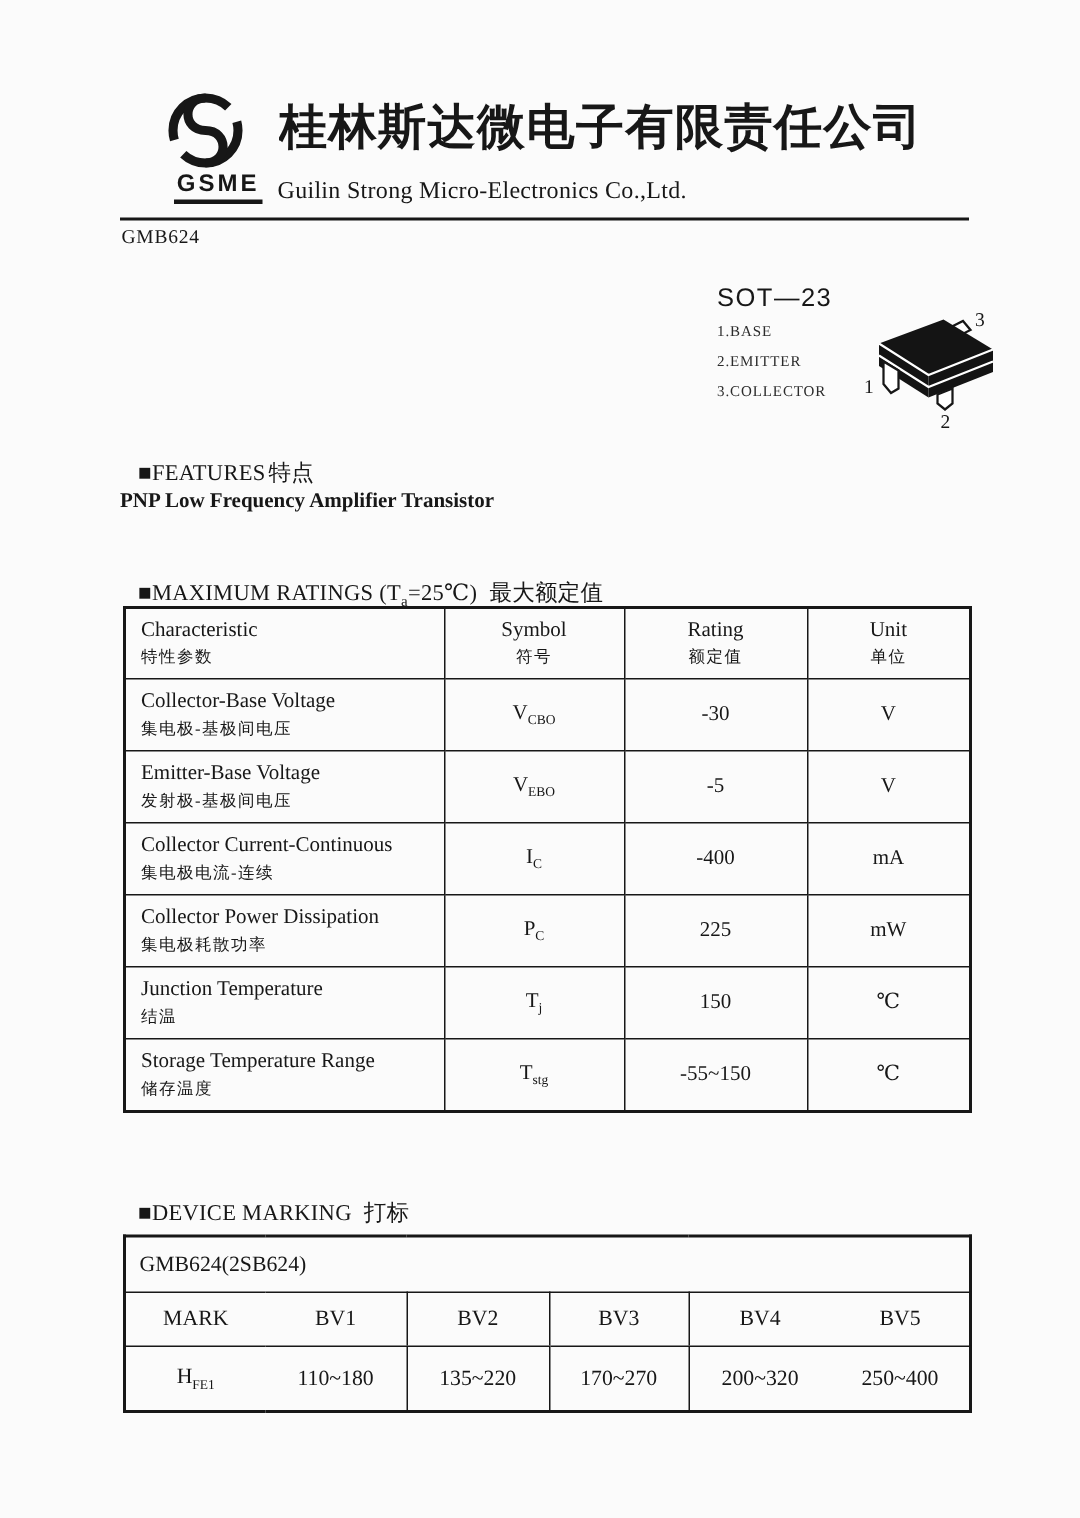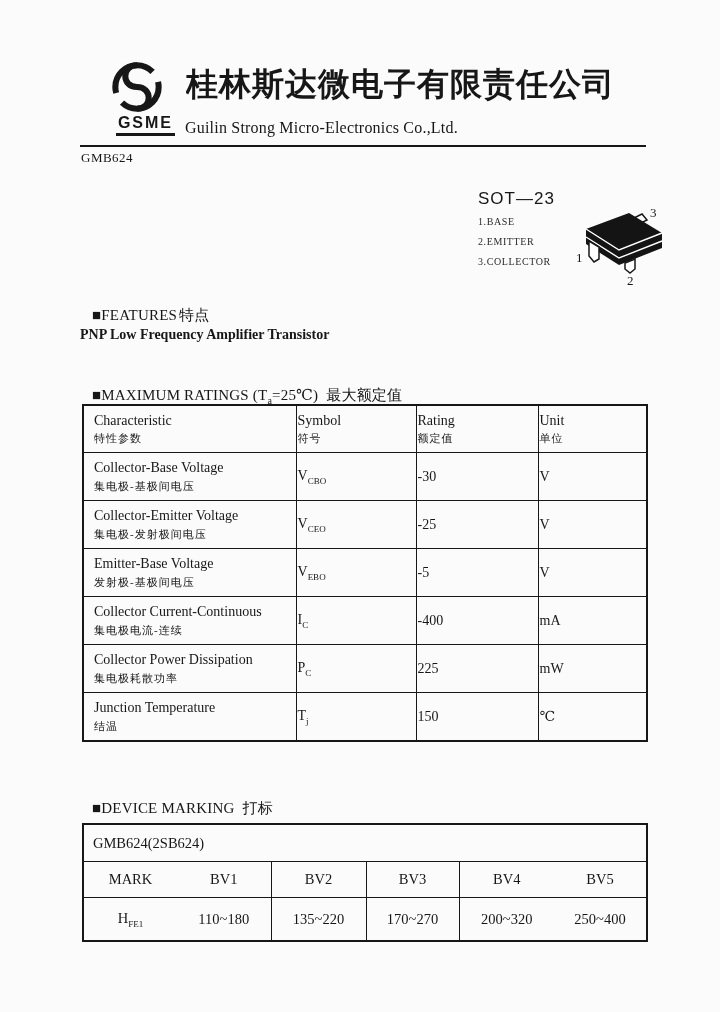--- a/index.html
+++ b/index.html
@@ -55,21 +55,21 @@
   table.ratings {
     position:absolute; left:82px; top:404px; width:564px;
     border-collapse:collapse; table-layout:fixed; border:2px solid #171717;
   }
   table.ratings td { border:1.5px solid #171717; vertical-align:middle; }
   table.ratings tr.head td { height:44px; }
   table.ratings tr.r td { height:45px; }
   .char-cell { padding-left:10px; }
   .en-line { font-size:14px; line-height:1.2; }
   .cn-line { font-size:11px; line-height:1.2; margin-top:3px; letter-spacing:1px; }
-  td.center { font-size:14px; }
+  td.center { text-align:center; font-size:14px; }
   .sym sub { font-size:9px; }
 
   
   table.marking {
     position:absolute; left:82px; top:823px; width:564px;
     border-collapse:collapse; table-layout:fixed; border:2px solid #171717;
   }
   table.marking td { border:none; text-align:center; vertical-align:middle; font-size:14.5px;margin-left:43px; }
   table.marking tr.part-row td { height:34px; text-align:left; padding-left:9px; border-bottom:1.5px solid #171717; }
   table.marking tr.head-row td { height:33px; border-bottom:1.5px solid #171717; }
@@ -148,29 +148,20 @@
       <td class="char-cell">
         <div class="en-line">Collector-Base Voltage</div>
         <div class="cn-line cjk">集电极-基极间电压</div>
       </td>
       <td class="center sym"><span>V</span><sub>CBO</sub></td>
       <td class="center">-30</td>
       <td class="center">V</td>
     </tr>
     <tr class="r">
       <td class="char-cell">
-        <div class="en-line">Collector-Emitter Voltage</div>
-        <div class="cn-line cjk">集电极-发射极间电压</div>
-      </td>
-      <td class="center sym"><span>V</span><sub>CEO</sub></td>
-      <td class="center">-25</td>
-      <td class="center">V</td>
-    </tr>
-    <tr class="r">
-      <td class="char-cell">
         <div class="en-line">Emitter-Base Voltage</div>
         <div class="cn-line cjk">发射极-基极间电压</div>
       </td>
       <td class="center sym"><span>V</span><sub>EBO</sub></td>
       <td class="center">-5</td>
       <td class="center">V</td>
     </tr>
     <tr class="r">
       <td class="char-cell">
         <div class="en-line">Collector Current-Continuous</div>
@@ -189,20 +180,29 @@
       <td class="center">225</td>
       <td class="center">mW</td>
     </tr>
     <tr class="r">
       <td class="char-cell">
         <div class="en-line">Junction Temperature</div>
         <div class="cn-line cjk">结温</div>
       </td>
       <td class="center sym"><span>T</span><sub>j</sub></td>
       <td class="center">150</td>
+      <td class="center">℃</td>
+    </tr>
+    <tr class="r">
+      <td class="char-cell">
+        <div class="en-line">Storage Temperature Range</div>
+        <div class="cn-line cjk">储存温度</div>
+      </td>
+      <td class="center sym"><span>T</span><sub>stg</sub></td>
+      <td class="center">-55~150</td>
       <td class="center">℃</td>
     </tr>
   </tbody>
     </table>
 
   <h2 class="sec-title t-marking"><span>■</span><span>DEVICE MARKING</span><span class="cjk spaced">打标</span></h2>
 
   <table class="marking">
     <colgroup>
         <col style="width:94px">

